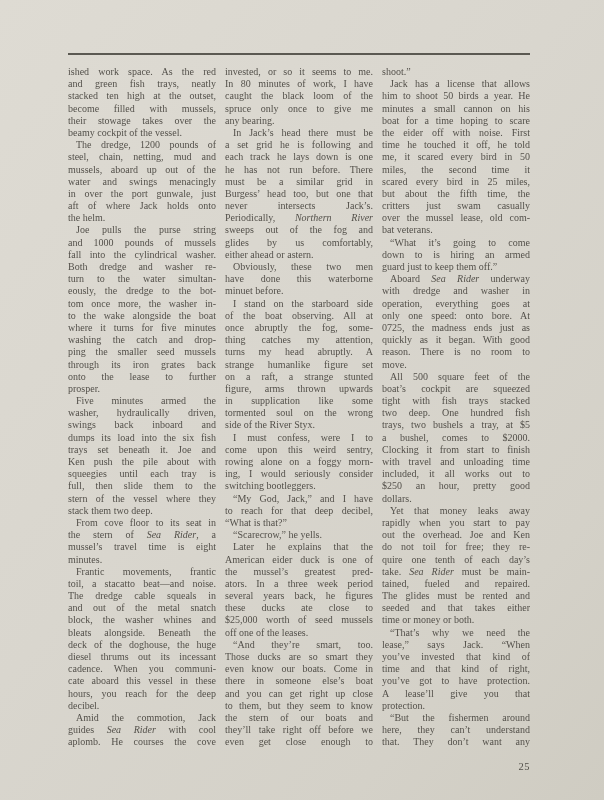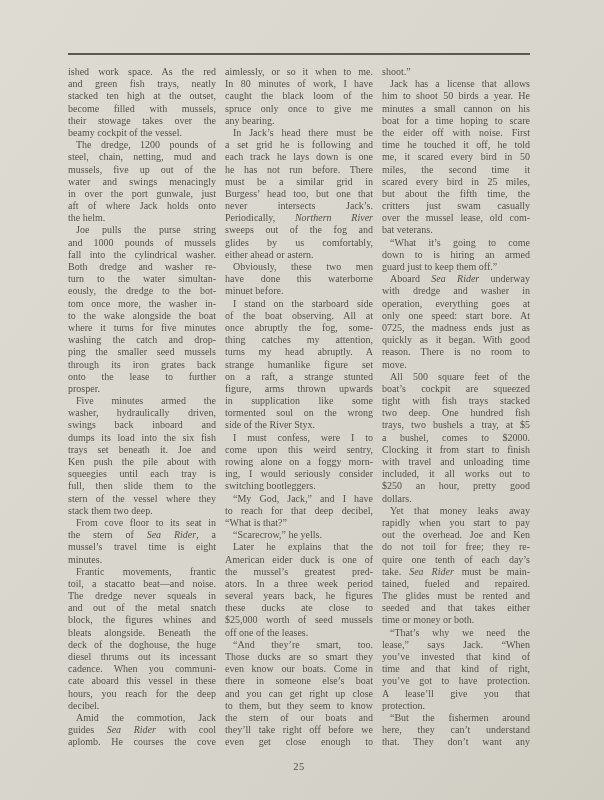--- a/index.html
+++ b/index.html
@@ -37,42 +37,42 @@
     text-align: justify;
     text-align-last: justify;
     word-spacing: 0.01em;
   }
   .line.end { text-align-last: left; }
   .line.indent { text-indent: 8px; }
   .line i { font-style: italic; }
   .page-number {
     position: absolute; left: 68px; top: 761px;
     width: 462px;
-    text-align: center;
+    text-align: right;
     font-size: 10.5px;
     color: #53504a;
     letter-spacing: 0.5px;
   }
 </style>
 </head>
 <body>
 
 <div class="page">
   <div class="top-rule"></div>
   <div class="cols">
     <div class="col">
         <div class="line">ished work space. As the red</div>
         <div class="line">and green fish trays, neatly</div>
         <div class="line">stacked ten high at the outset,</div>
         <div class="line">become filled with mussels,</div>
         <div class="line">their stowage takes over the</div>
         <div class="line end">beamy cockpit of the vessel.</div>
         <div class="line indent">The dredge, 1200 pounds of</div>
         <div class="line">steel, chain, netting, mud and</div>
-        <div class="line">mussels, five up out of the</div>
+        <div class="line">mussels, aboard up out of the</div>
         <div class="line">water and swings menacingly</div>
         <div class="line">in over the port gunwale, just</div>
         <div class="line">aft of where Jack holds onto</div>
         <div class="line end">the helm.</div>
         <div class="line indent">Joe pulls the purse string</div>
         <div class="line">and 1000 pounds of mussels</div>
         <div class="line">fall into the cylindrical washer.</div>
         <div class="line">Both dredge and washer re-</div>
         <div class="line">turn to the water simultan-</div>
         <div class="line">eously, the dredge to the bot-</div>
@@ -93,36 +93,36 @@
         <div class="line">squeegies until each tray is</div>
         <div class="line">full, then slide them to the</div>
         <div class="line">stern of the vessel where they</div>
         <div class="line end">stack them two deep.</div>
         <div class="line indent">From cove floor to its seat in</div>
         <div class="line">the stern of <i>Sea Rider</i>, a</div>
         <div class="line">mussel’s travel time is eight</div>
         <div class="line end">minutes.</div>
         <div class="line indent">Frantic movements, frantic</div>
         <div class="line">toil, a stacatto beat—and noise.</div>
-        <div class="line">The dredge never squeals in</div>
+        <div class="line">The dredge cable squeals in</div>
         <div class="line">and out of the metal snatch</div>
-        <div class="line">block, the figures whines and</div>
+        <div class="line">block, the washer whines and</div>
         <div class="line">bleats alongside. Beneath the</div>
         <div class="line">deck of the doghouse, the huge</div>
         <div class="line">diesel thrums out its incessant</div>
         <div class="line">cadence. When you communi-</div>
         <div class="line">cate aboard this vessel in these</div>
         <div class="line">hours, you reach for the deep</div>
         <div class="line end">decibel.</div>
         <div class="line indent">Amid the commotion, Jack</div>
         <div class="line">guides <i>Sea Rider</i> with cool</div>
         <div class="line">aplomb. He courses the cove</div>
       </div>
     <div class="col">
-        <div class="line">aimlessly, or so it when to me.</div>
+        <div class="line">invested, or so it seems to me.</div>
         <div class="line">In 80 minutes of work, I have</div>
         <div class="line">caught the black loom of the</div>
         <div class="line">spruce only once to give me</div>
         <div class="line end">any bearing.</div>
         <div class="line indent">In Jack’s head there must be</div>
         <div class="line">a set grid he is following and</div>
         <div class="line">each track he lays down is one</div>
         <div class="line">he has not run before. There</div>
         <div class="line">must be a similar grid in</div>
         <div class="line">Burgess’ head too, but one that</div>
@@ -186,21 +186,21 @@
         <div class="line">but about the fifth time, the</div>
         <div class="line">critters just swam casually</div>
         <div class="line">over the mussel lease, old com-</div>
         <div class="line end">bat veterans.</div>
         <div class="line indent">“What it’s going to come</div>
         <div class="line">down to is hiring an armed</div>
         <div class="line end">guard just to keep them off.”</div>
         <div class="line indent">Aboard <i>Sea Rider</i> underway</div>
         <div class="line">with dredge and washer in</div>
         <div class="line">operation, everything goes at</div>
-        <div class="line">only one speed: start bore. At</div>
+        <div class="line">only one speed: onto bore. At</div>
         <div class="line">0725, the madness ends just as</div>
         <div class="line">quickly as it began. With good</div>
         <div class="line">reason. There is no room to</div>
         <div class="line end">move.</div>
         <div class="line indent">All 500 square feet of the</div>
         <div class="line">boat’s cockpit are squeezed</div>
         <div class="line">tight with fish trays stacked</div>
         <div class="line">two deep. One hundred fish</div>
         <div class="line">trays, two bushels a tray, at $5</div>
         <div class="line">a bushel, comes to $2000.</div>

